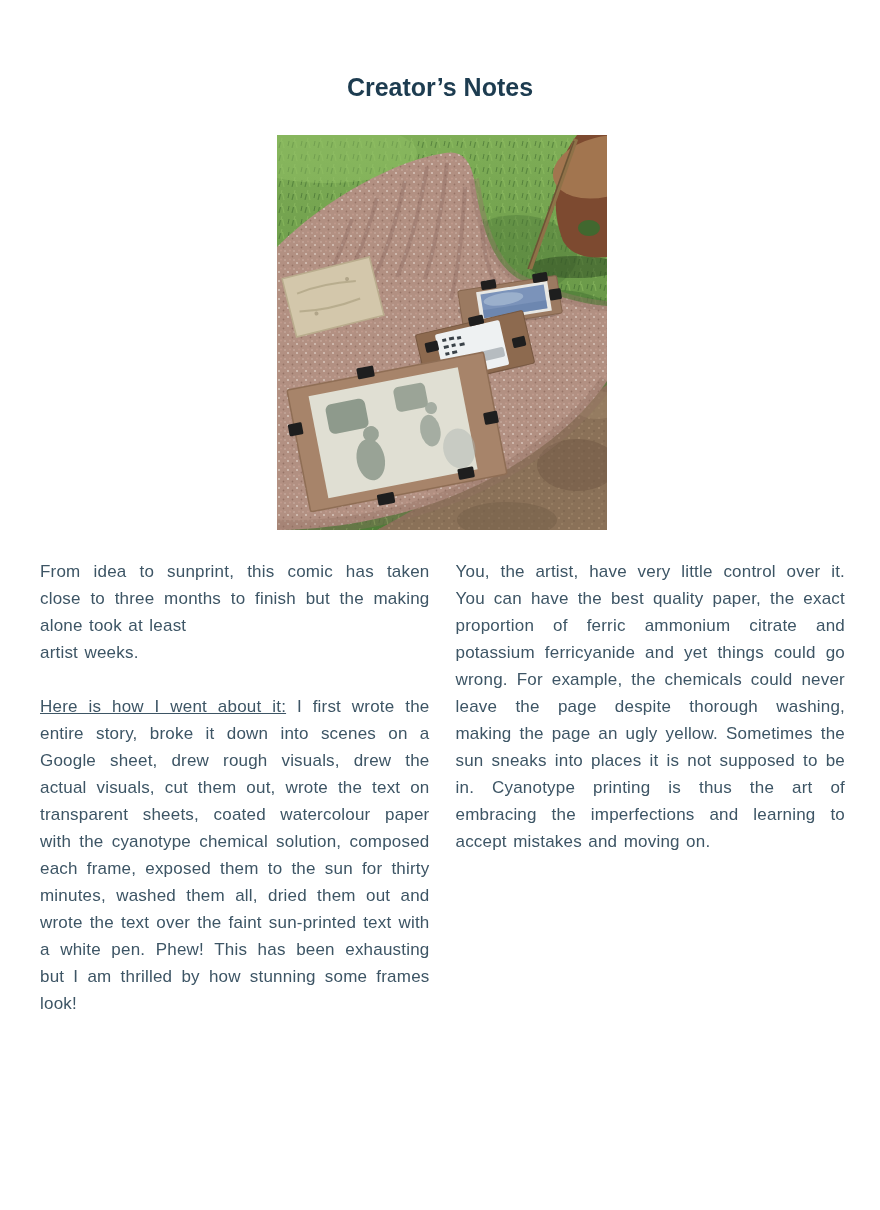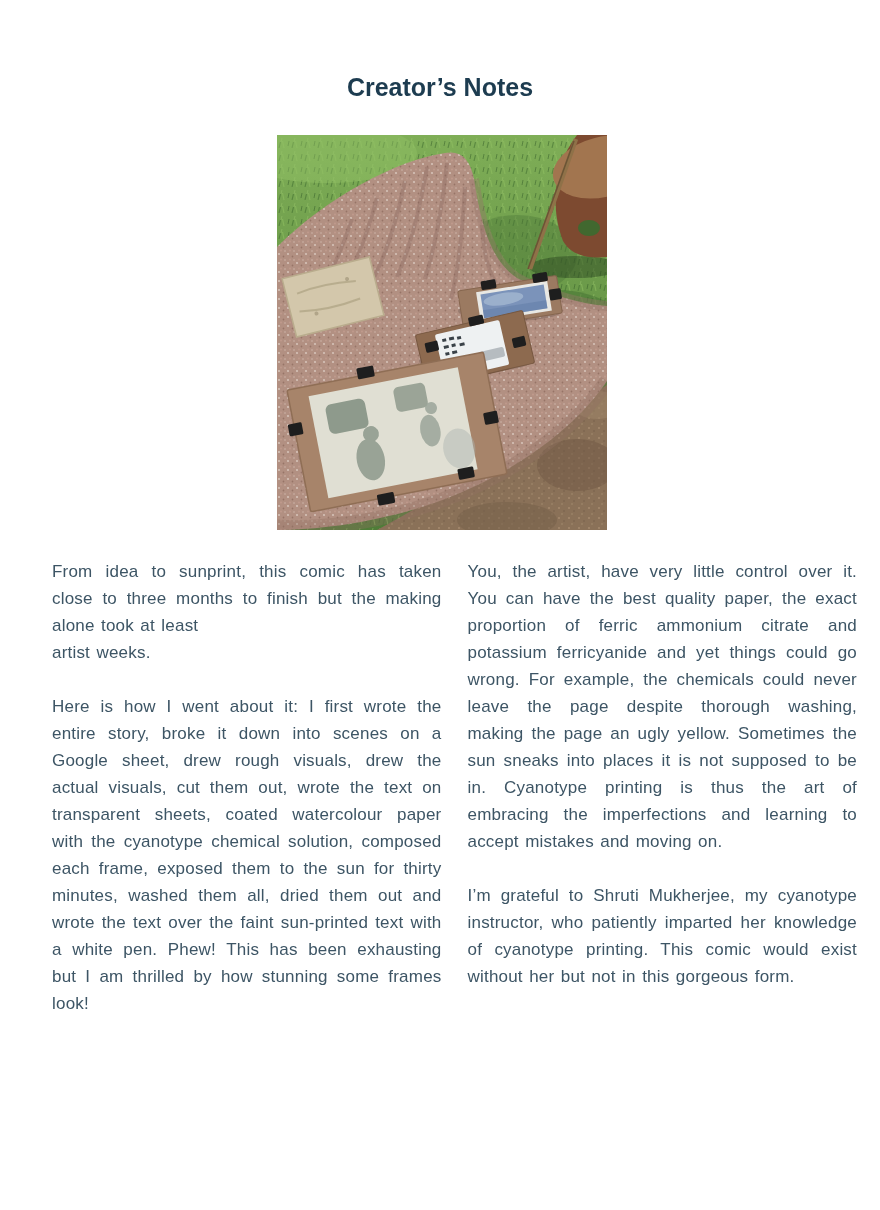--- a/index.html
+++ b/index.html
@@ -28,33 +28,32 @@
     width: 330px; height: 395px;
     margin: 0;
   }
   .photo svg { display: block; }
   .columns {
     position: absolute;
     left: 40px; top: 558px;
     width: 805px;
     display: flex;
     gap: 26px;
-    margin-left: 12px;
   }
   .col {
     flex: 1 1 0;
     font-size: 17px;
     line-height: 27px;
     color: var(--body, #3d5565);
     text-align: justify;
     letter-spacing: 0.2px;
     word-spacing: 1.5px;
   }
   .col p { margin: 0 0 27px 0; }
-  .lead-underline { }
+  .lead-underline { text-decoration: underline; }
 </style>
 </head>
 <body>
 
 <div class="page">
 
   <h1 class="title">Creator’s Notes</h1>
 
   <figure class="photo" aria-label="Three cyanotype prints clipped to boards drying in the sun on a speckled pink stone bench in a grassy park, with a rusty wooden chair behind">
     <svg viewBox="0 0 330 395" width="330" height="395" xmlns="http://www.w3.org/2000/svg">
@@ -213,18 +212,17 @@
 
   <div class="columns">
 
     <div class="col">
       <p><span>From idea to sunprint, this comic has taken close to three months to finish but the making alone took at least</span><br><span>artist weeks.</span></p>
       <p><span class="lead-underline">Here is how I went about it:</span><span> I first wrote the entire story, broke it down into scenes on a Google sheet, drew rough visuals, drew the actual visuals, cut them out, wrote the text on transparent sheets, coated watercolour paper with the cyanotype chemical solution, composed each frame, exposed them to the sun for thirty minutes, washed them all, dried them out and wrote the text over the faint sun-printed text with a white pen. Phew! This has been exhausting but I am thrilled by how stunning some frames look!</span></p>
     </div>
 
     <div class="col">
       <p>You, the artist, have very little control over it. You can have the best quality paper, the exact proportion of ferric ammonium citrate and potassium ferricyanide and yet things could go wrong. For example, the chemicals could never leave the page despite thorough washing, making the page an ugly yellow. Sometimes the sun sneaks into places it is not supposed to be in. Cyanotype printing is thus the art of embracing the imperfections and learning to accept mistakes and moving on.</p>
-      <p>I’m grateful to Shruti Mukherjee, my cyanotype instructor, who patiently imparted her knowledge of cyanotype printing. This comic would exist without her but not in this gorgeous form.</p>
     </div>
 
   </div>
 
 </div>
 
 </body></html>

